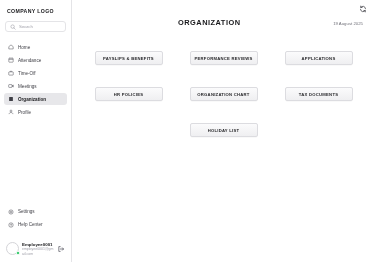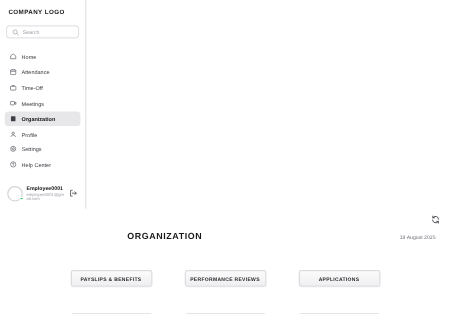--- a/index.html
+++ b/index.html
@@ -2,21 +2,21 @@
 <html><head>
 <meta charset="utf-8">
 <style>
   * { box-sizing: border-box; margin: 0; padding: 0; }
   html, body {
     width: 375px; height: 262px;
     font-family: "Liberation Sans", sans-serif;
     background: #ffffff;
     overflow: hidden;
   }
-  .app { display: flex; width: 375px; height: 262px; flex-direction: column; }
+  .app { display: flex; width: 375px; height: 262px; }
 
   
   .sidebar {
     width: 72px; height: 262px;
     background: #ffffff;
     border-right: 1px solid #e4e4e7;
     display: flex; flex-direction: column;
     padding: 6px 4px 4px 4px;
     position: relative;
   }

